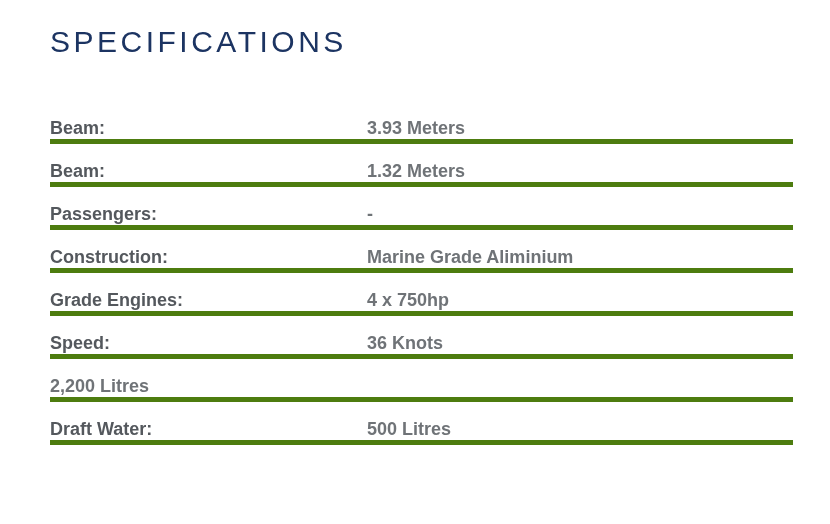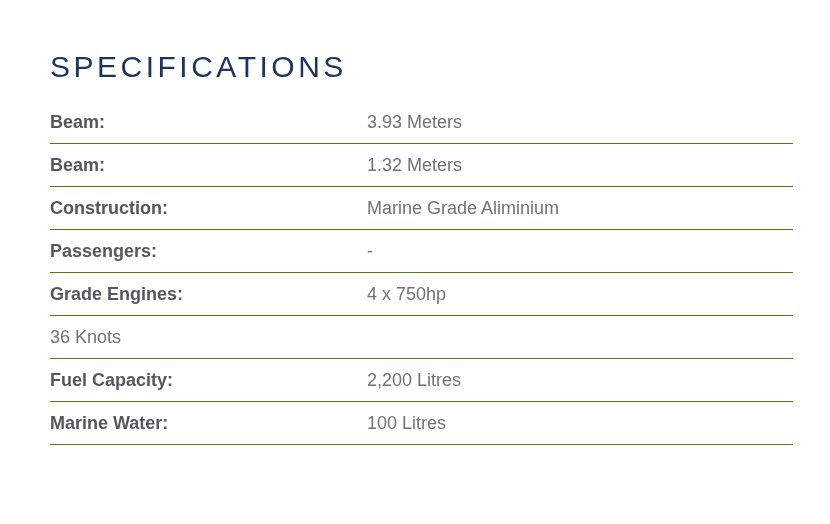--- a/index.html
+++ b/index.html
@@ -22,50 +22,49 @@
   .page-title {
     position: absolute;
     left: 50px;
     top: 27px;
     font-size: 30px;
     line-height: 1.0;
     font-weight: 400;
     letter-spacing: 3.5px;
     color: #1c3462;
     white-space: nowrap;
-    margin-top: 25px;
   }
 
   .spec-table {
     position: absolute;
     left: 50px;
     top: 101px;
     width: 743px;
   }
 
   .spec-row {
     display: flex;
-    align-items: center;
+    align-items: flex-end;
     height: 43px;
-    border-bottom: 1px solid #4d7c0f;
+    border-bottom: 5px solid #4d7c0f;
     background: #ffffff;
   }
 
   .spec-label {
     flex: 0 0 317px;
     font-size: 18px;
     font-weight: 700;
     color: #54585d;
     white-space: nowrap;
   }
 
   .spec-value {
     flex: 1 1 auto;
     font-size: 18px;
-    font-weight: 400;
+    font-weight: 700;
     color: #6f7377;
     white-space: nowrap;
   }
 </style>
 </head>
 <body>
 
 <div class="page">
 
   <h1 class="page-title">SPECIFICATIONS</h1>
@@ -73,37 +72,37 @@
   <div class="spec-table">
       <div class="spec-row">
         <span class="spec-label">Beam:</span>
         <span class="spec-value">3.93 Meters</span>
       </div>
       <div class="spec-row">
         <span class="spec-label">Beam:</span>
         <span class="spec-value">1.32 Meters</span>
       </div>
       <div class="spec-row">
+        <span class="spec-label">Passengers:</span>
+        <span class="spec-value">-</span>
+      </div>
+      <div class="spec-row">
         <span class="spec-label">Construction:</span>
         <span class="spec-value">Marine Grade Aliminium</span>
-      </div>
-      <div class="spec-row">
-        <span class="spec-label">Passengers:</span>
-        <span class="spec-value">-</span>
       </div>
       <div class="spec-row">
         <span class="spec-label">Grade Engines:</span>
         <span class="spec-value">4 x 750hp</span>
       </div>
       <div class="spec-row">
+        <span class="spec-label">Speed:</span>
         <span class="spec-value">36 Knots</span>
       </div>
       <div class="spec-row">
-        <span class="spec-label">Fuel Capacity:</span>
         <span class="spec-value">2,200 Litres</span>
       </div>
       <div class="spec-row">
-        <span class="spec-label">Marine Water:</span>
-        <span class="spec-value">100 Litres</span>
+        <span class="spec-label">Draft Water:</span>
+        <span class="spec-value">500 Litres</span>
       </div>
     </div>
 
 </div>
 
 </body></html>

